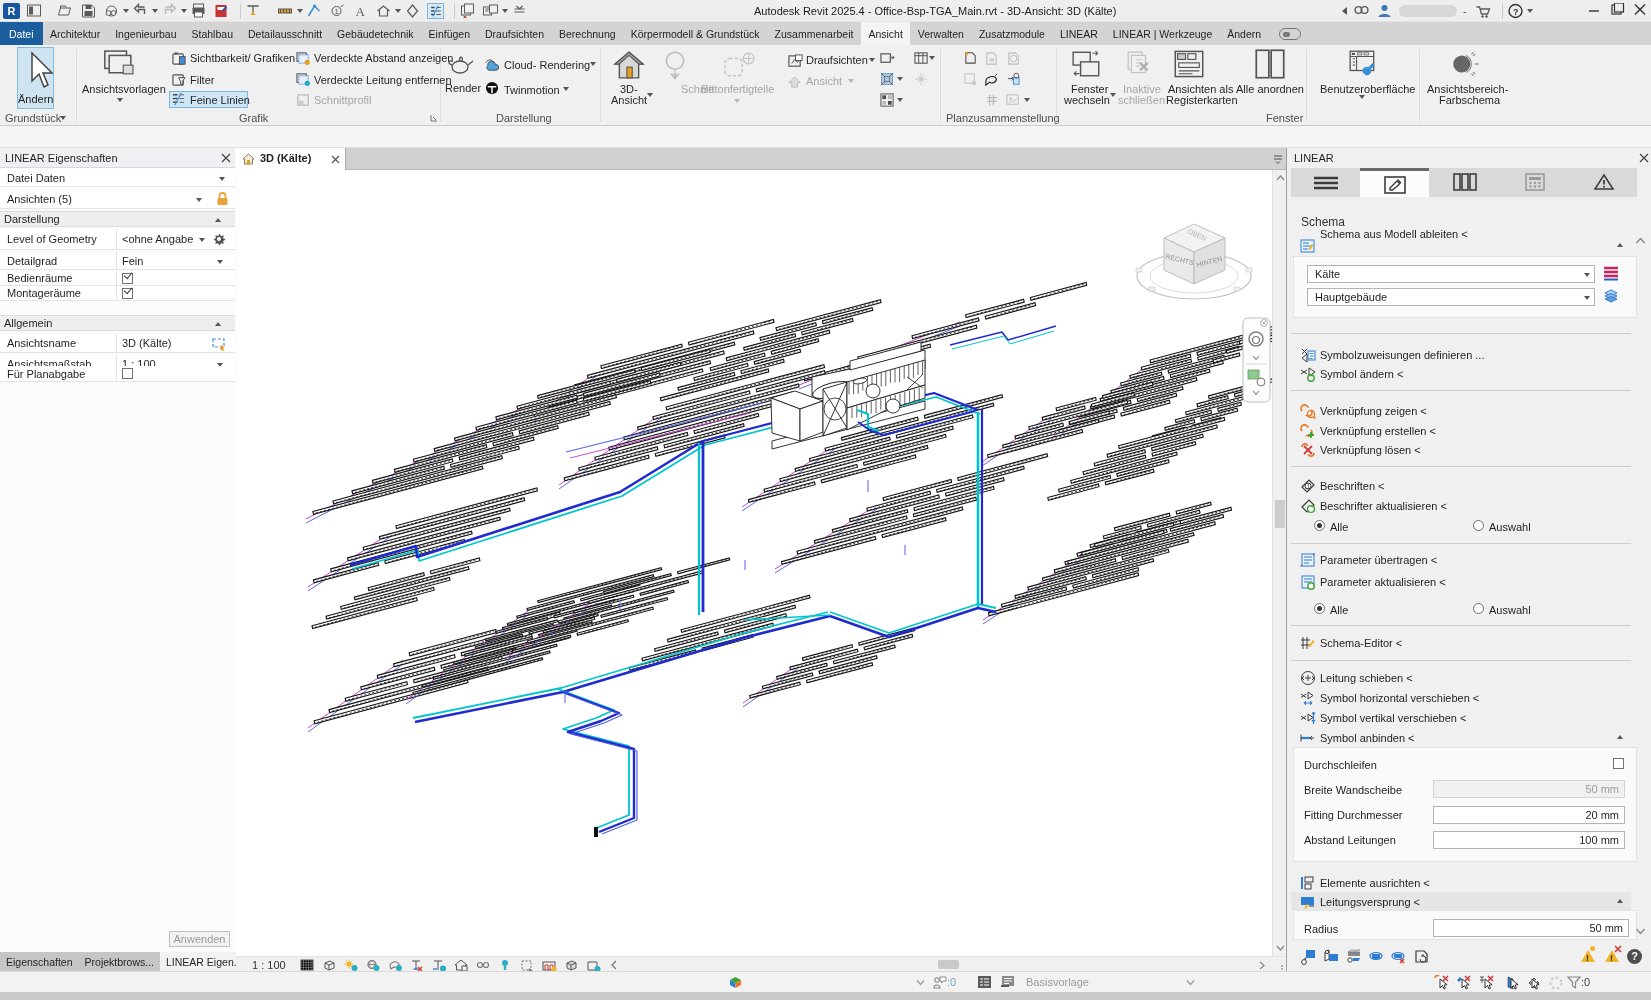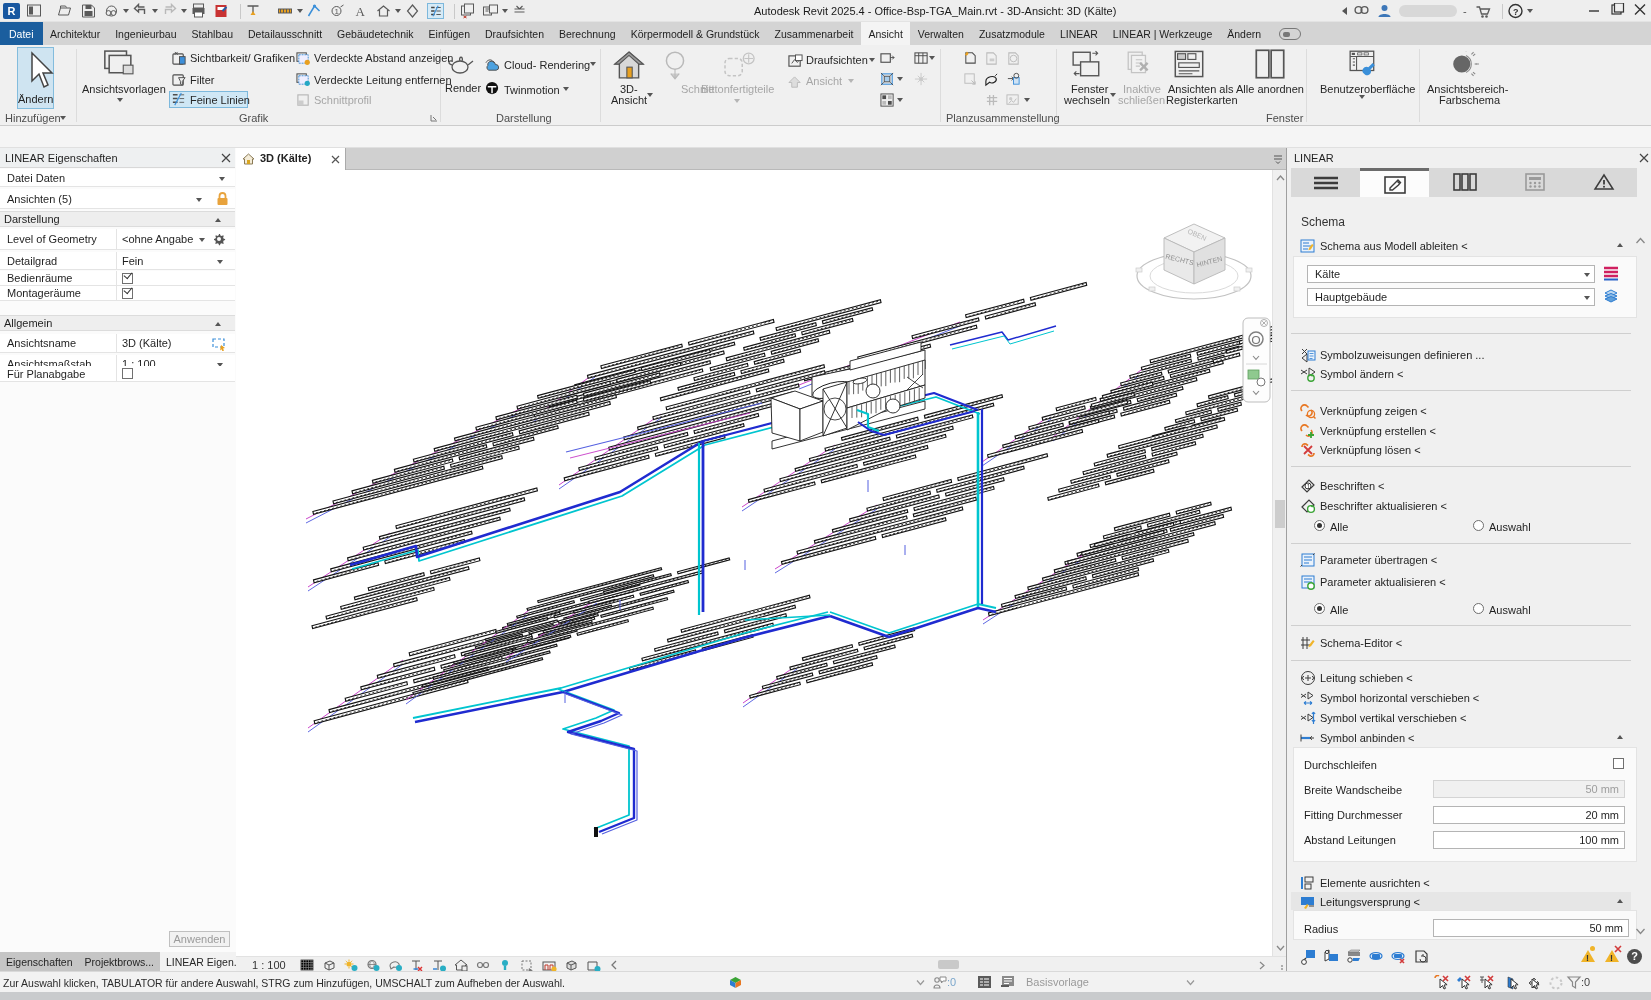--- a/index.html
+++ b/index.html
@@ -220,21 +220,21 @@
     <div class="pnl-sep" style="left:76px"></div>
     <div class="pnl-sep" style="left:440px"></div>
     <div class="pnl-sep" style="left:600px"></div>
     <div class="pnl-sep" style="left:940px"></div>
     <div class="pnl-sep" style="left:1056px"></div>
     <div class="pnl-sep" style="left:1306px"></div>
     <div class="pnl-sep" style="left:1419px"></div>
     <div id="aendern" class="abs"><svg width="35" height="40" viewBox="0 0 35 40" style="margin:3px 0 0 6px">
         <path d="M8 2 L8 30 L15 23 L20 36 L24 34 L19 22 L28 22 Z" fill="#fff" stroke="#444" stroke-width="1.5"></path>
       </svg><div style="font-size:11px;color:#222;text-align:center;margin-top:-2px">Ändern</div></div>
-    <div class="pnl-lbl" style="left:5px">Hinzufügen</div>
+    <div class="pnl-lbl" style="left:5px">Grundstück</div>
     <div class="carub cardn" style="position:absolute;left:60px;top:71px"></div>
     <svg class="abs" style="left:103px;top:5px" width="34" height="26" viewBox="0 0 30 24">
       <rect x="1" y="1" width="20" height="16" fill="none" stroke="#555" stroke-width="1.4"></rect>
       <rect x="5" y="5" width="20" height="16" fill="#f0f0f0" stroke="#555" stroke-width="1.4"></rect>
       <rect x="18" y="14" width="9" height="8" fill="#ddd" stroke="#555"></rect>
     </svg>
     <div class="rbtn-txt" style="left:82px;top:38px">Ansichtsvorlagen</div>
     <div class="carub cardn" style="position:absolute;left:117px;top:53px"></div>
     <svg class="abs" style="left:172px;top:6px" width="15" height="15" viewBox="0 0 16 16">
       <rect x="1" y="3" width="11" height="11" rx="1" fill="none" stroke="#4d4d4d" stroke-width="1.2"></rect>
@@ -1211,21 +1211,21 @@
           <circle cx="11" cy="13.8" r="1" fill="#3c3c3c"></circle>
         </svg>
       </div>
     </div>
     <div class="rlabel" style="left:14px;top:67px;font-size:12px;color:#333">Schema</div>
     <svg class="abs" style="left:13px;top:90px" width="16" height="16" viewBox="0 0 16 16">
       <rect x="1" y="2" width="13" height="12" fill="#eaf2fb" stroke="#2d7dd2"></rect>
       <path d="M3 5 h6 M3 8 h8 M3 11 h5" stroke="#2d7dd2"></path>
       <path d="M9 10 l3 -4 1.6 1 -2.8 4.4 -2.4 .8Z" fill="#f0b429"></path>
     </svg>
-    <div class="rlabel" style="top:92px;left:33px">Schema aus Modell ableiten &lt;</div>
+    <div class="rlabel" style="top:80px;left:33px">Schema aus Modell ableiten &lt;</div>
     <div class="carub carup" style="left:330px;top:95px"></div>
     <div class="subbox" style="top:108px;height:62px"></div>
     <div class="ddown" style="top:117px">Kälte<div class="carub cardn" style="left:276px;top:7px"></div></div>
     <svg class="abs" style="left:316px;top:117px" width="16" height="16" viewBox="0 0 16 16">
       <path d="M1 3 h14 M1 7 h14 M1 11 h14" stroke="#d02060" stroke-width="2.4"></path>
       <path d="M1 14.5 h14" stroke="#2a62c8" stroke-width="2"></path>
     </svg>
     <div class="ddown" style="top:140px">Hauptgebäude<div class="carub cardn" style="left:276px;top:7px"></div></div>
     <svg class="abs" style="left:316px;top:140px" width="16" height="16" viewBox="0 0 16 16">
       <path d="M2 5 L8 2 L14 5 L8 8 Z" fill="#bcd7f0" stroke="#2d7dd2"></path>
@@ -1390,21 +1390,20 @@
     <div class="abs" style="left:299px;top:805px;font-size:9px;font-weight:bold;color:#333">!</div>
     <div class="abs" style="left:303px;top:798px;width:5px;height:5px;border-radius:50%;background:#f0b429"></div>
     <div class="wtri" style="left:318px;top:802px"></div>
     <div class="abs" style="left:323px;top:805px;font-size:9px;font-weight:bold;color:#333">!</div>
     <svg class="abs" style="left:327px;top:797px" width="8" height="8" viewBox="0 0 8 8">
       <path d="M1 1 l6 6 M7 1 l-6 6" stroke="#d23b3b" stroke-width="1.6"></path>
     </svg>
     <div class="abs" style="left:340px;top:801px;width:15px;height:15px;border-radius:50%;background:#4d4d4d;color:#fff;font-size:11px;font-weight:bold;text-align:center;line-height:15px">?</div>
   </div>
 <div id="sbar" class="abs">
-    <div class="abs" style="left:3px;top:5px;font-size:10.5px">Zur Auswahl klicken, TABULATOR für andere Auswahl, STRG zum Hinzufügen, UMSCHALT zum Aufheben der Auswahl.</div>
     <svg class="abs" style="left:728px;top:3px" width="15" height="15" viewBox="0 0 15 15">
       <path d="M2 5 L7.5 2 L13 5 L7.5 8 Z" fill="#3aa435"></path>
       <path d="M2 5 V10 L7.5 13 V8 Z" fill="#2d7dd2"></path>
       <path d="M13 5 V10 L7.5 13 V8 Z" fill="#e87722"></path>
     </svg>
     <svg class="abs" style="left:916px;top:7px" width="9" height="7" viewBox="0 0 9 7">
       <path d="M1 1.5 l3.5 4 3.5 -4" fill="none" stroke="#999" stroke-width="1.2"></path>
     </svg>
     <svg class="abs" style="left:932px;top:3px" width="16" height="15" viewBox="0 0 16 15">
       <circle cx="5" cy="5" r="2.2" fill="none" stroke="#8a8a8a" stroke-width="1.1"></circle>

